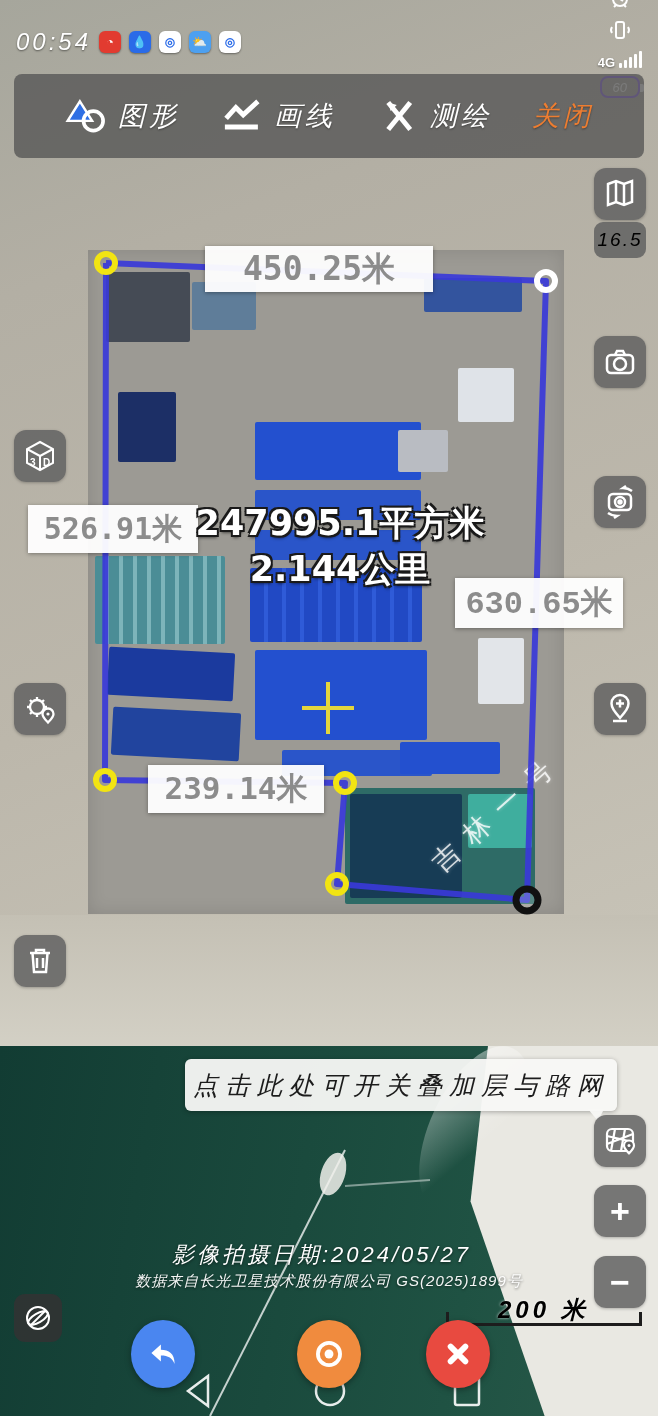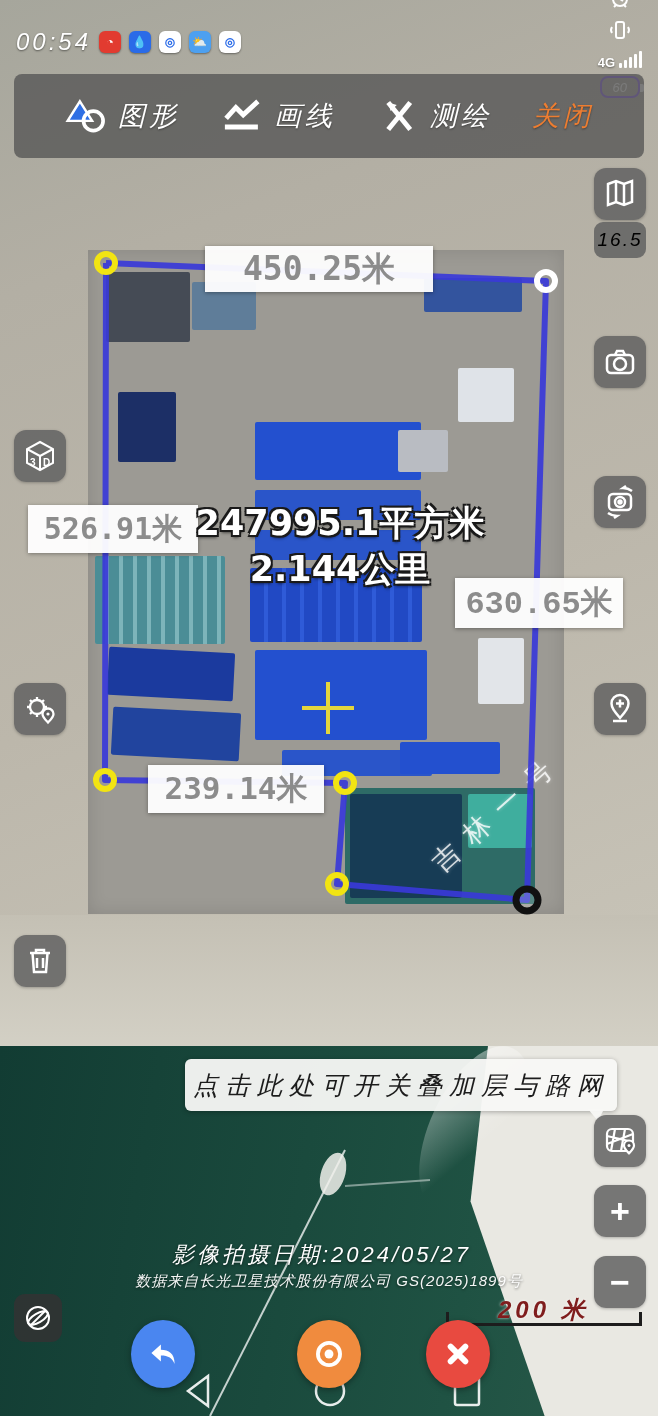--- a/index.html
+++ b/index.html
@@ -89,21 +89,21 @@
       border-top:12px solid rgba(248,248,246,.95); }
 
   
   .hand-white { color:#fff; font-style:italic; text-shadow:0 1px 3px rgba(0,0,0,.6);
       white-space:nowrap; }
   #capture-date { left:0; top:1240px; width:643px; text-align:center; font-size:22px;
       letter-spacing:3px; }
   #data-source { left:0; top:1272px; width:658px; text-align:center; font-size:15px;
       letter-spacing:1px; opacity:.95; }
   #scale-label { left:498px; top:1294px; font-size:24px; font-weight:bold;
-      color:#7f1d1d; font-style:italic; letter-spacing:4px;
+      color:#000000; font-style:italic; letter-spacing:4px;
       text-shadow:0 0 3px rgba(255,255,255,.8); }
   #scale-bar { left:446px; top:1312px; width:196px; height:14px;
       border-left:3px solid #1d1d1d; border-right:3px solid #1d1d1d;
       border-bottom:3px solid #1d1d1d; }
 
   
   #brand { left:14px; top:1294px; display:flex; align-items:center; gap:6px; }
   #brand-logo { width:48px; height:48px; border-radius:11px; background:rgba(50,50,50,.85);
       display:flex; align-items:center; justify-content:center; }
   #brand-name { color:#fff; font-size:32px; font-weight:bold; letter-spacing:2px;

